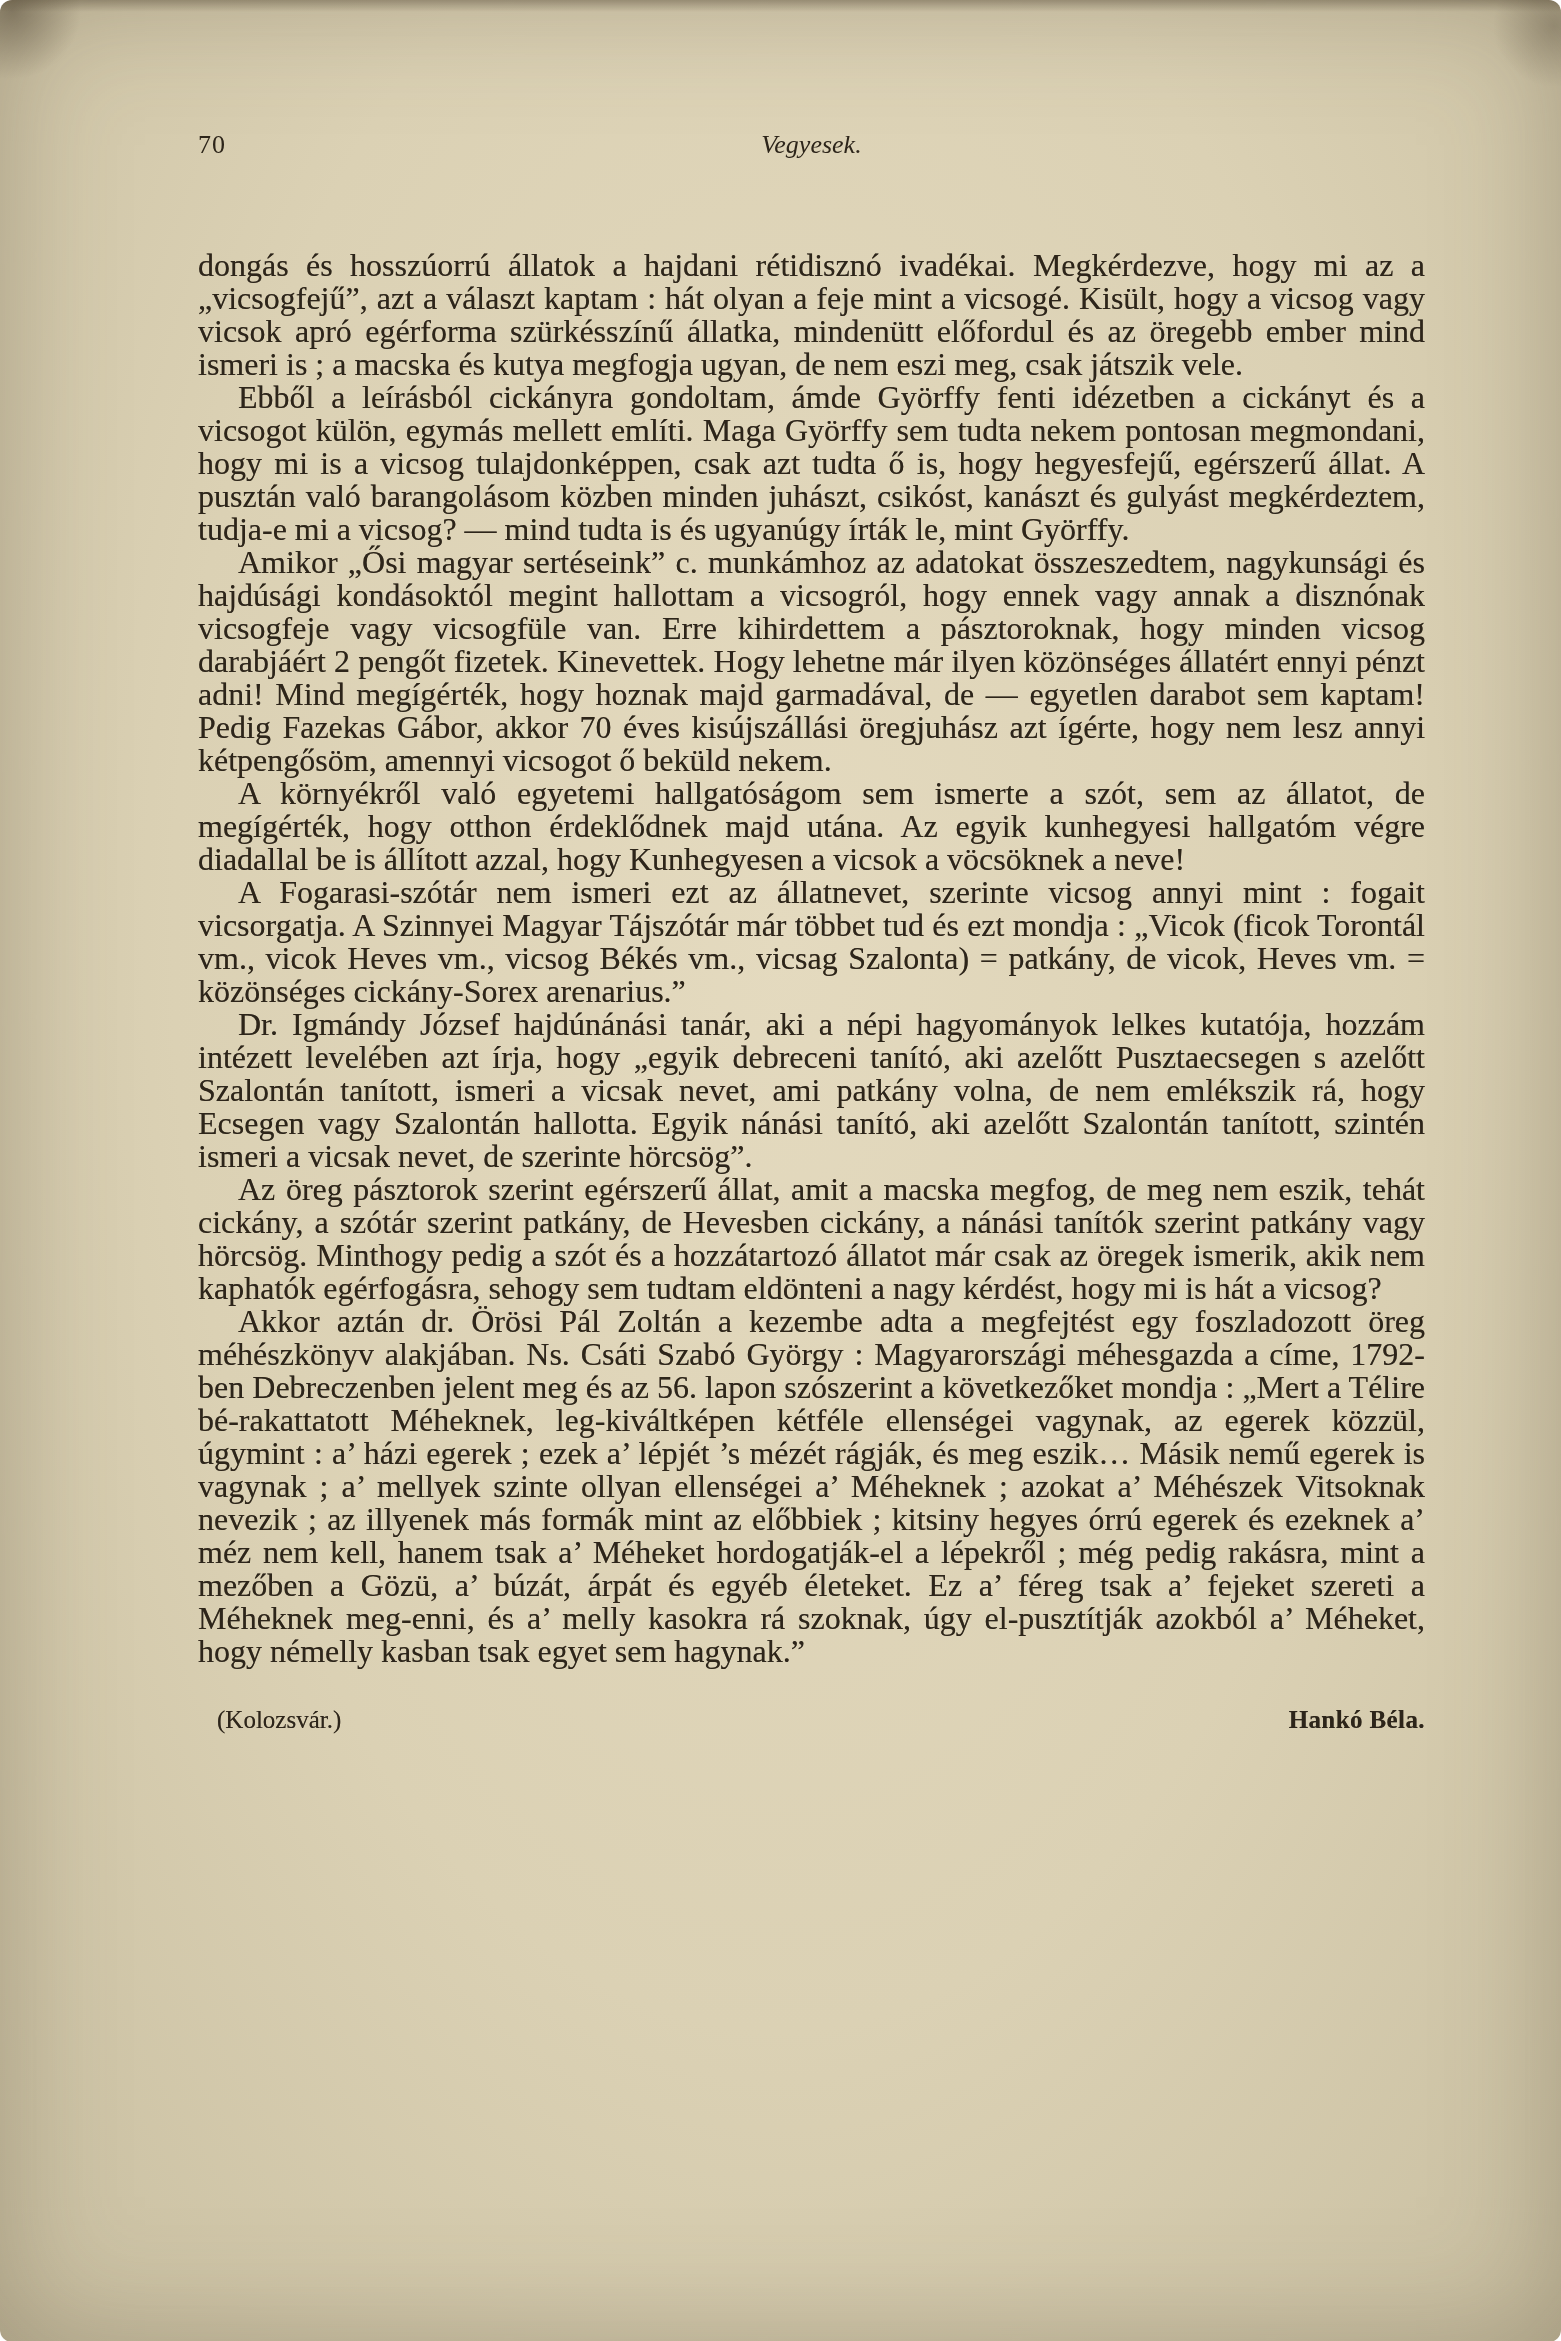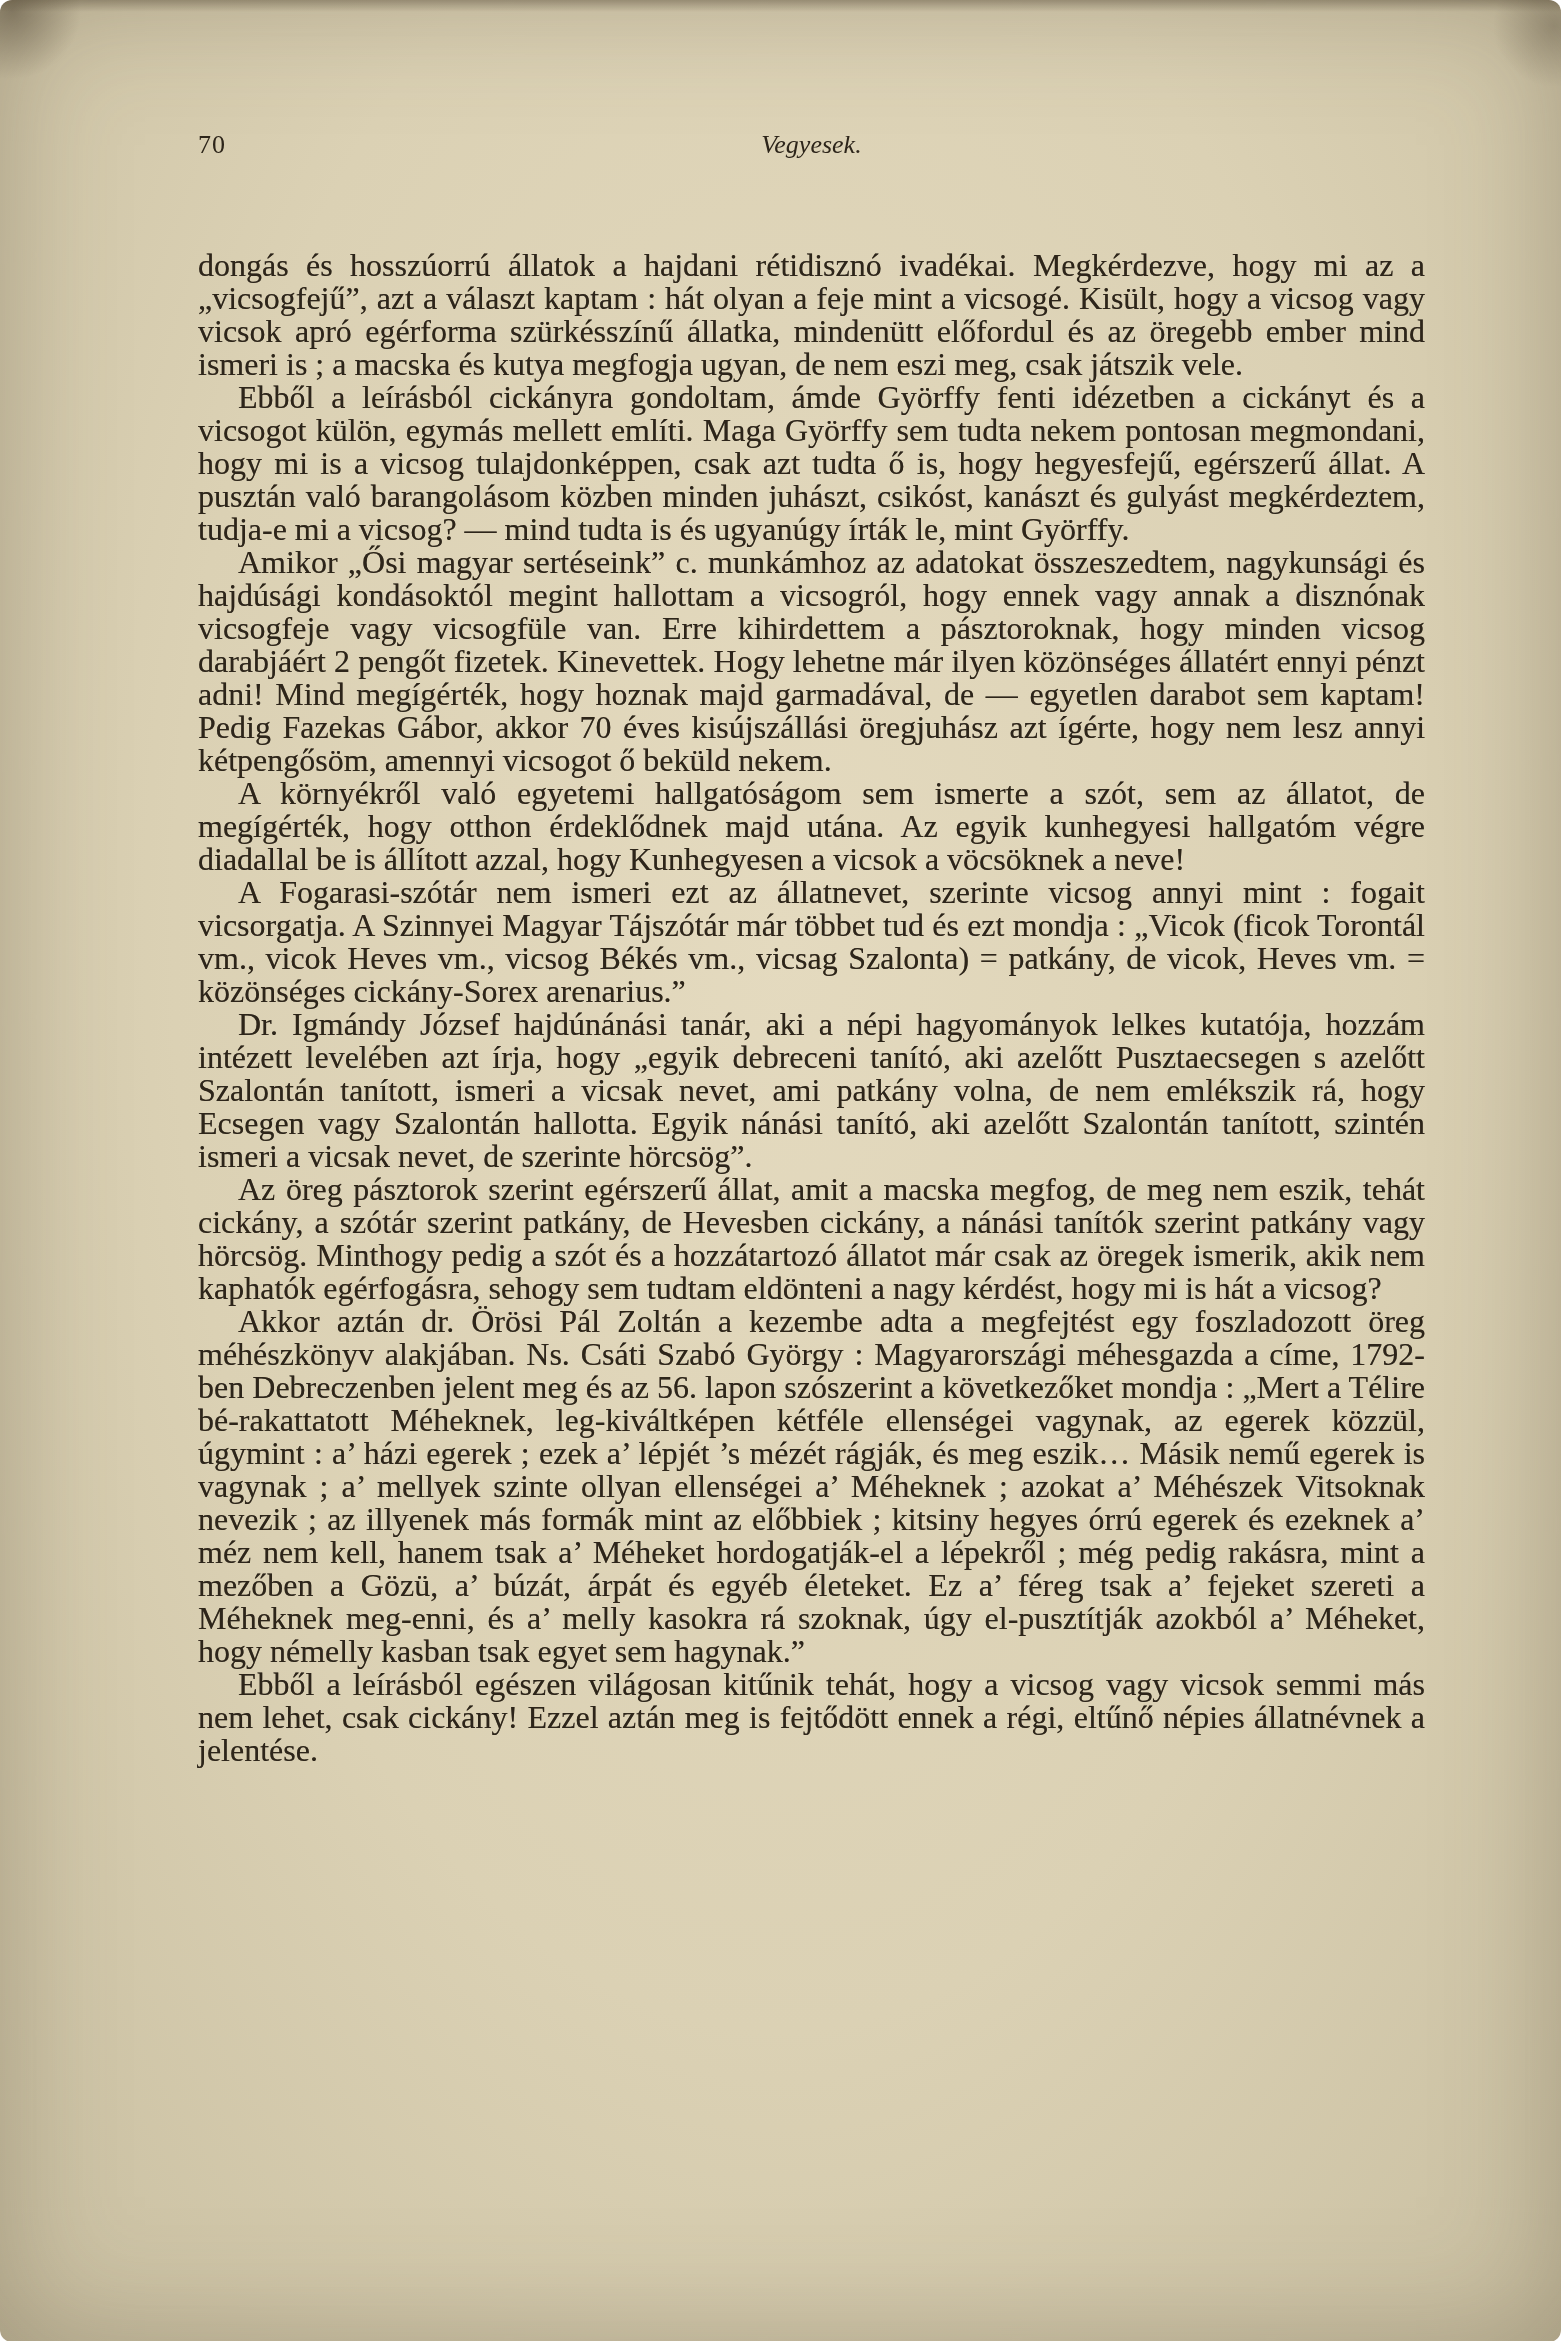--- a/index.html
+++ b/index.html
@@ -58,19 +58,22 @@
 
     <div class="text-block">
         <p class="para"><span>dongás és hosszúorrú állatok a hajdani rétidisznó ivadékai. Megkérdezve, hogy mi az a „vicsogfejű”, azt a választ kaptam : hát olyan a feje mint a vicsogé. Kisült, hogy a vicsog vagy vicsok apró egérforma szürkésszínű állatka, mindenütt előfordul és az öregebb ember mind ismeri is ; a macska és kutya megfogja ugyan, de nem eszi meg, csak játszik vele.</span></p>
         <p class="para indent"><span>Ebből a leírásból cickányra gondoltam, ámde </span><span class="it">Györffy</span><span> fenti idézetben a cickányt és a vicsogot külön, egymás mellett említi. Maga </span><span class="it">Györffy</span><span> sem tudta nekem pontosan megmondani, hogy mi is a vicsog tulajdonképpen, csak azt tudta ő is, hogy hegyesfejű, egérszerű állat. A pusztán való barangolásom közben minden juhászt, csikóst, kanászt és gulyást megkérdeztem, tudja-e mi a vicsog? — mind tudta is és ugyanúgy írták le, mint </span><span class="it">Györffy</span><span>.</span></p>
         <p class="para indent"><span>Amikor „Ősi magyar sertéseink” c. munkámhoz az adatokat összeszedtem, nagykunsági és hajdúsági kondásoktól megint hallottam a vicsogról, hogy ennek vagy annak a disznónak vicsogfeje vagy vicsogfüle van. Erre kihirdettem a pásztoroknak, hogy minden vicsog darabjáért 2 pengőt fizetek. Kinevettek. Hogy lehetne már ilyen közönséges állatért ennyi pénzt adni! Mind megígérték, hogy hoznak majd garmadával, de — egyetlen darabot sem kaptam! Pedig </span><span class="it">Fazekas Gábor,</span><span> akkor 70 éves kisújszállási öregjuhász azt ígérte, hogy nem lesz annyi kétpengősöm, amennyi vicsogot ő beküld nekem.</span></p>
         <p class="para indent"><span>A környékről való egyetemi hallgatóságom sem ismerte a szót, sem az állatot, de megígérték, hogy otthon érdeklődnek majd utána. Az egyik kunhegyesi hallgatóm végre diadallal be is állított azzal, hogy Kunhegyesen a vicsok a vöcsöknek a neve!</span></p>
         <p class="para indent"><span>A </span><span class="it">Fogarasi</span><span>-szótár nem ismeri ezt az állatnevet, szerinte vicsog annyi mint : fogait vicsorgatja. A </span><span class="it">Szinnyei</span><span> Magyar Tájszótár már többet tud és ezt mondja : „Vicok (ficok Torontál vm., vicok Heves vm., vicsog Békés vm., vicsag Szalonta) = patkány, de vicok, Heves vm. = közönséges cickány-</span><span class="it">Sorex arenarius</span><span>.”</span></p>
         <p class="para indent"><span class="it">Dr. Igmándy József</span><span> hajdúnánási tanár, aki a népi hagyományok lelkes kutatója, hozzám intézett levelében azt írja, hogy „egyik debreceni tanító, aki azelőtt Pusztaecsegen s azelőtt Szalontán tanított, ismeri a vicsak nevet, ami patkány volna, de nem emlékszik rá, hogy Ecsegen vagy Szalontán hallotta. Egyik nánási tanító, aki azelőtt Szalontán tanított, szintén ismeri a vicsak nevet, de szerinte hörcsög”.</span></p>
         <p class="para indent"><span>Az öreg pásztorok szerint egérszerű állat, amit a macska megfog, de meg nem eszik, tehát cickány, a szótár szerint patkány, de Hevesben cickány, a nánási tanítók szerint patkány vagy hörcsög. Minthogy pedig a szót és a hozzátartozó állatot már csak az öregek ismerik, akik nem kaphatók egérfogásra, sehogy sem tudtam eldönteni a nagy kérdést, hogy mi is hát a vicsog?</span></p>
         <p class="para indent"><span>Akkor aztán dr. Örösi Pál Zoltán a kezembe adta a megfejtést egy foszladozott öreg méhészkönyv alakjában. Ns. </span><span class="it">Csáti Szabó György : Magyarországi méhesgazda</span><span> a címe, 1792-ben Debreczenben jelent meg és az 56. lapon szószerint a következőket mondja : „Mert a Télire bé-rakattatott Méheknek, leg-kiváltképen kétféle ellenségei vagynak, az egerek közzül, úgymint : a’ házi egerek ; ezek a’ lépjét ’s mézét rágják, és meg eszik… Másik nemű egerek is vagynak ; a’ mellyek szinte ollyan ellenségei a’ Méheknek ; azokat a’ Méhészek Vitsoknak nevezik ; az illyenek más formák mint az előbbiek ; kitsiny hegyes órrú egerek és ezeknek a’ méz nem kell, hanem tsak a’ Méheket hordogatják-el a lépekről ; még pedig rakásra, mint a mezőben a Gözü, a’ búzát, árpát és egyéb életeket. Ez a’ féreg tsak a’ fejeket szereti a Méheknek meg-enni, és a’ melly kasokra rá szoknak, úgy el-pusztítják azokból a’ Méheket, hogy némelly kasban tsak egyet sem hagynak.”</span></p>
-        <p class="para indent"><span>Ebből a leírásból egészen világosan kitűnik tehát, hogy a vicsog vagy vicsok semmi más nem lehet, csak cickány! Ezzel aztán meg is fejtődött ennek a régi, eltűnő népies állatnévnek a jelentése.</span></p>
       </div>
 
+    <div class="sig">
+      <span class="place">(Kolozsvár.)</span>
+      <span class="author">Hankó Béla.</span>
+    </div>
 
   </div>
 </div>
 
 
 </body></html>

